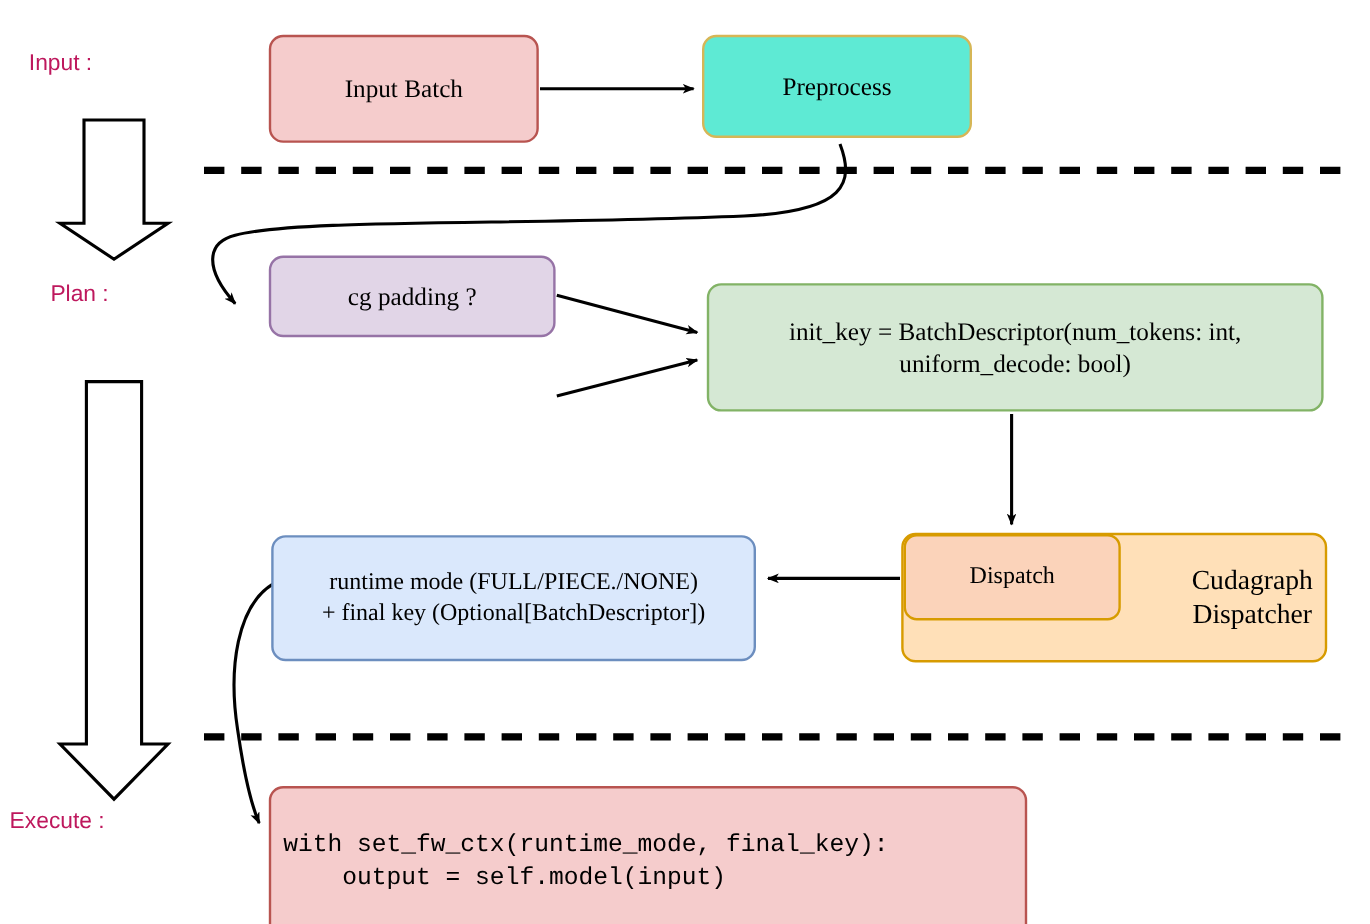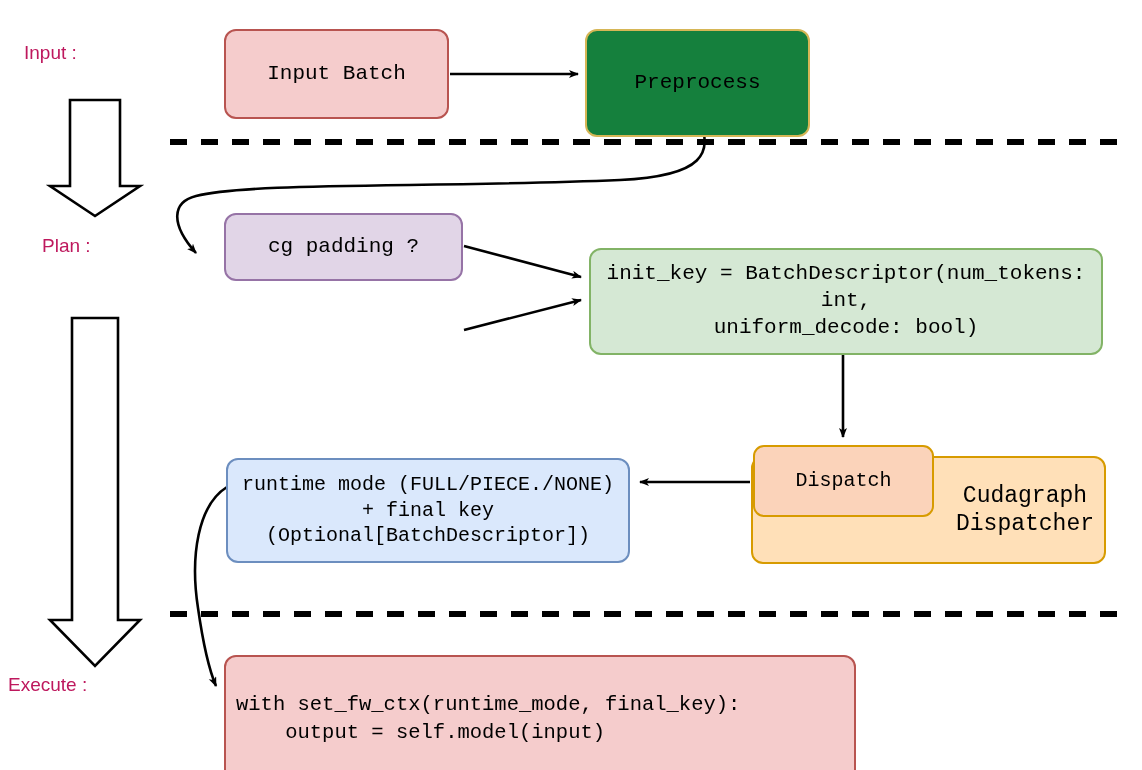--- a/index.html
+++ b/index.html
@@ -28,34 +28,34 @@
   }
   .node {
     position: absolute;
     box-sizing: border-box;
     border-radius: 12px;
     border: 2px solid #000;
     display: flex;
     align-items: center;
     justify-content: center;
     text-align: center;
-    font-family: Liberation Mono, monospace;
+    font-family: Liberation Serif, serif;
     font-size: 21px;
     line-height: 1.28;
     color: #000000;
     padding: 4px 10px;
   }
   .node-input-batch {
     left: 224px; top: 29px; width: 225px; height: 90px;
     background: #f5cccc;
     border-color: #b85450;
   }
   .node-preprocess {
-    left: 585px; top: 29px; width: 225px; height: 108px;
-    background: #15803d;
+    left: 585px; top: 29px; width: 225px; height: 86px;
+    background: #5eead4;
     border-color: #d6b656;
   }
   .node-cg-padding {
     left: 224px; top: 213px; width: 239px; height: 68px;
     background: #e1d5e7;
     border-color: #9673a6;
   }
   .node-uniform-decode {
     left: 224px; top: 295px; width: 239px; height: 68px;
     background: #e1d5e7;
@@ -94,21 +94,21 @@
     background: #f5cccc;
     border-color: #b85450;
     font-family: "Liberation Mono", monospace;
     font-size: 20.5px;
     line-height: 1.35;
     justify-content: flex-start;
     text-align: left;
     padding-left: 10px;
     white-space: pre;
   }
-  .node-label-multiline { white-space: pre-line; margin-top: 12px; }
+  .node-label-multiline { white-space: pre-line; }
   svg.overlay {
     position: absolute;
     left: 0; top: 0;
     width: 1142px; height: 770px;
     pointer-events: none;
   }
 </style>
 </head>
 <body>
 

